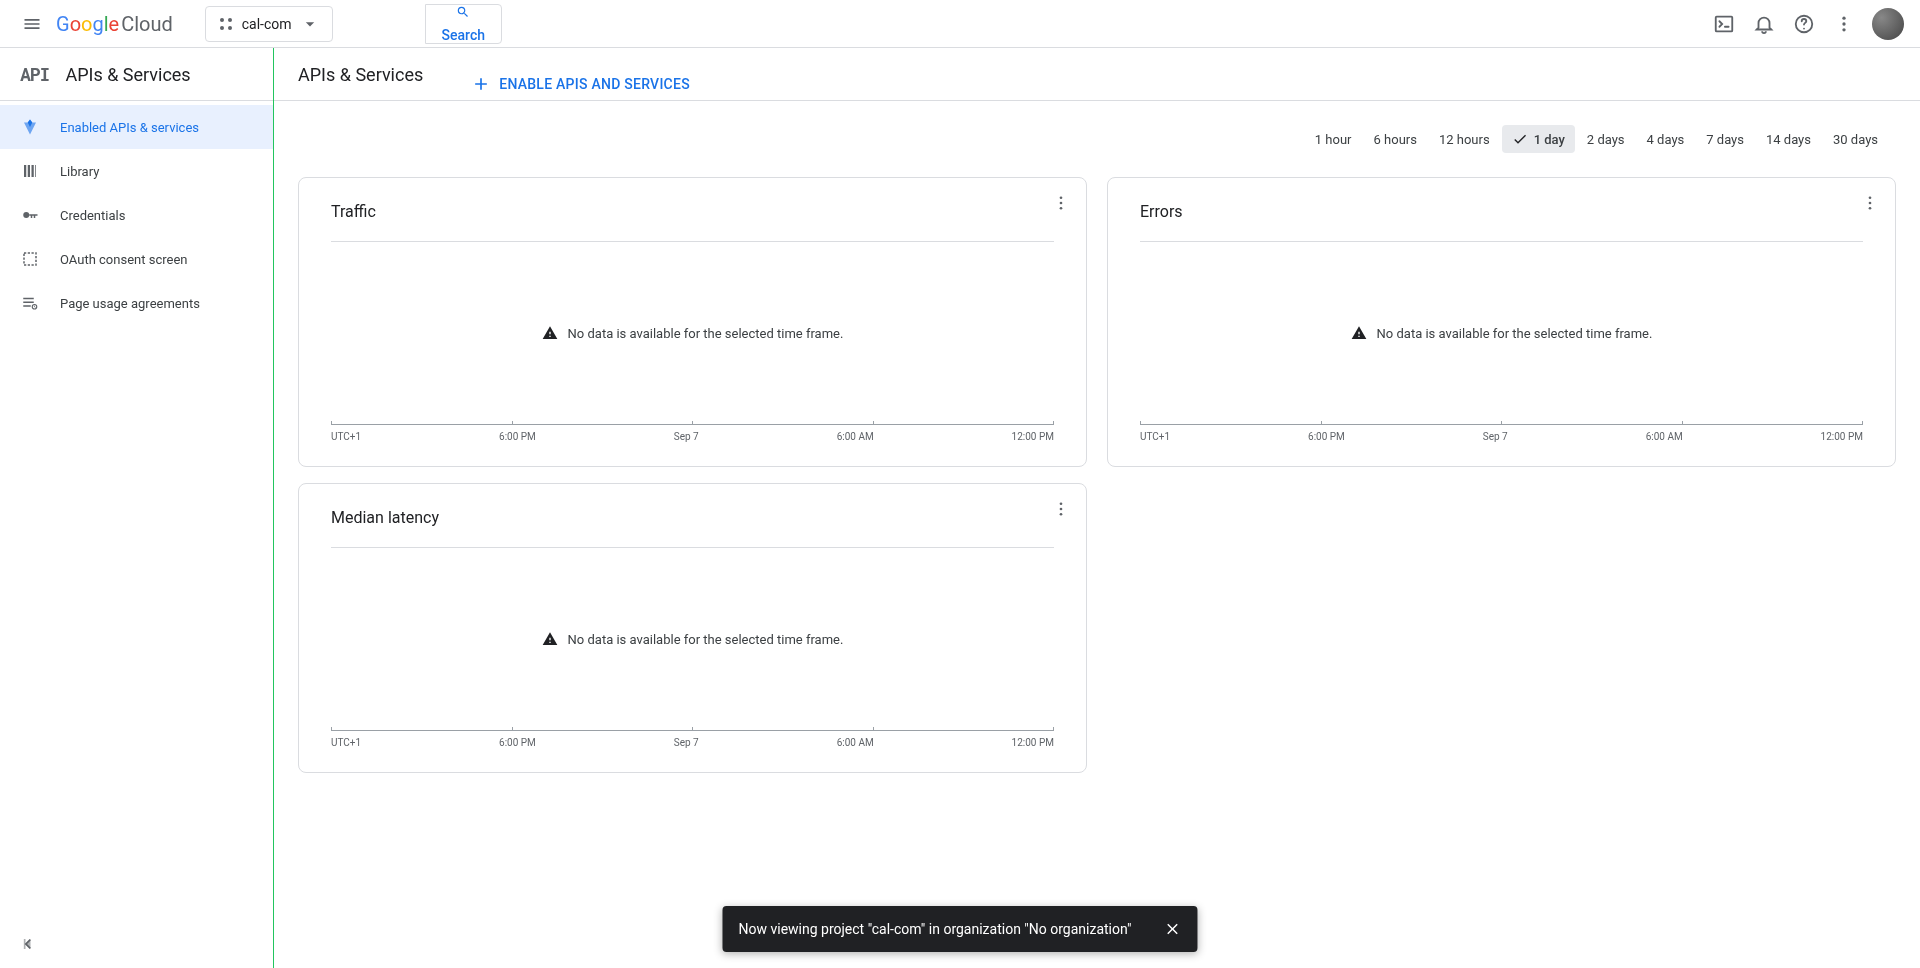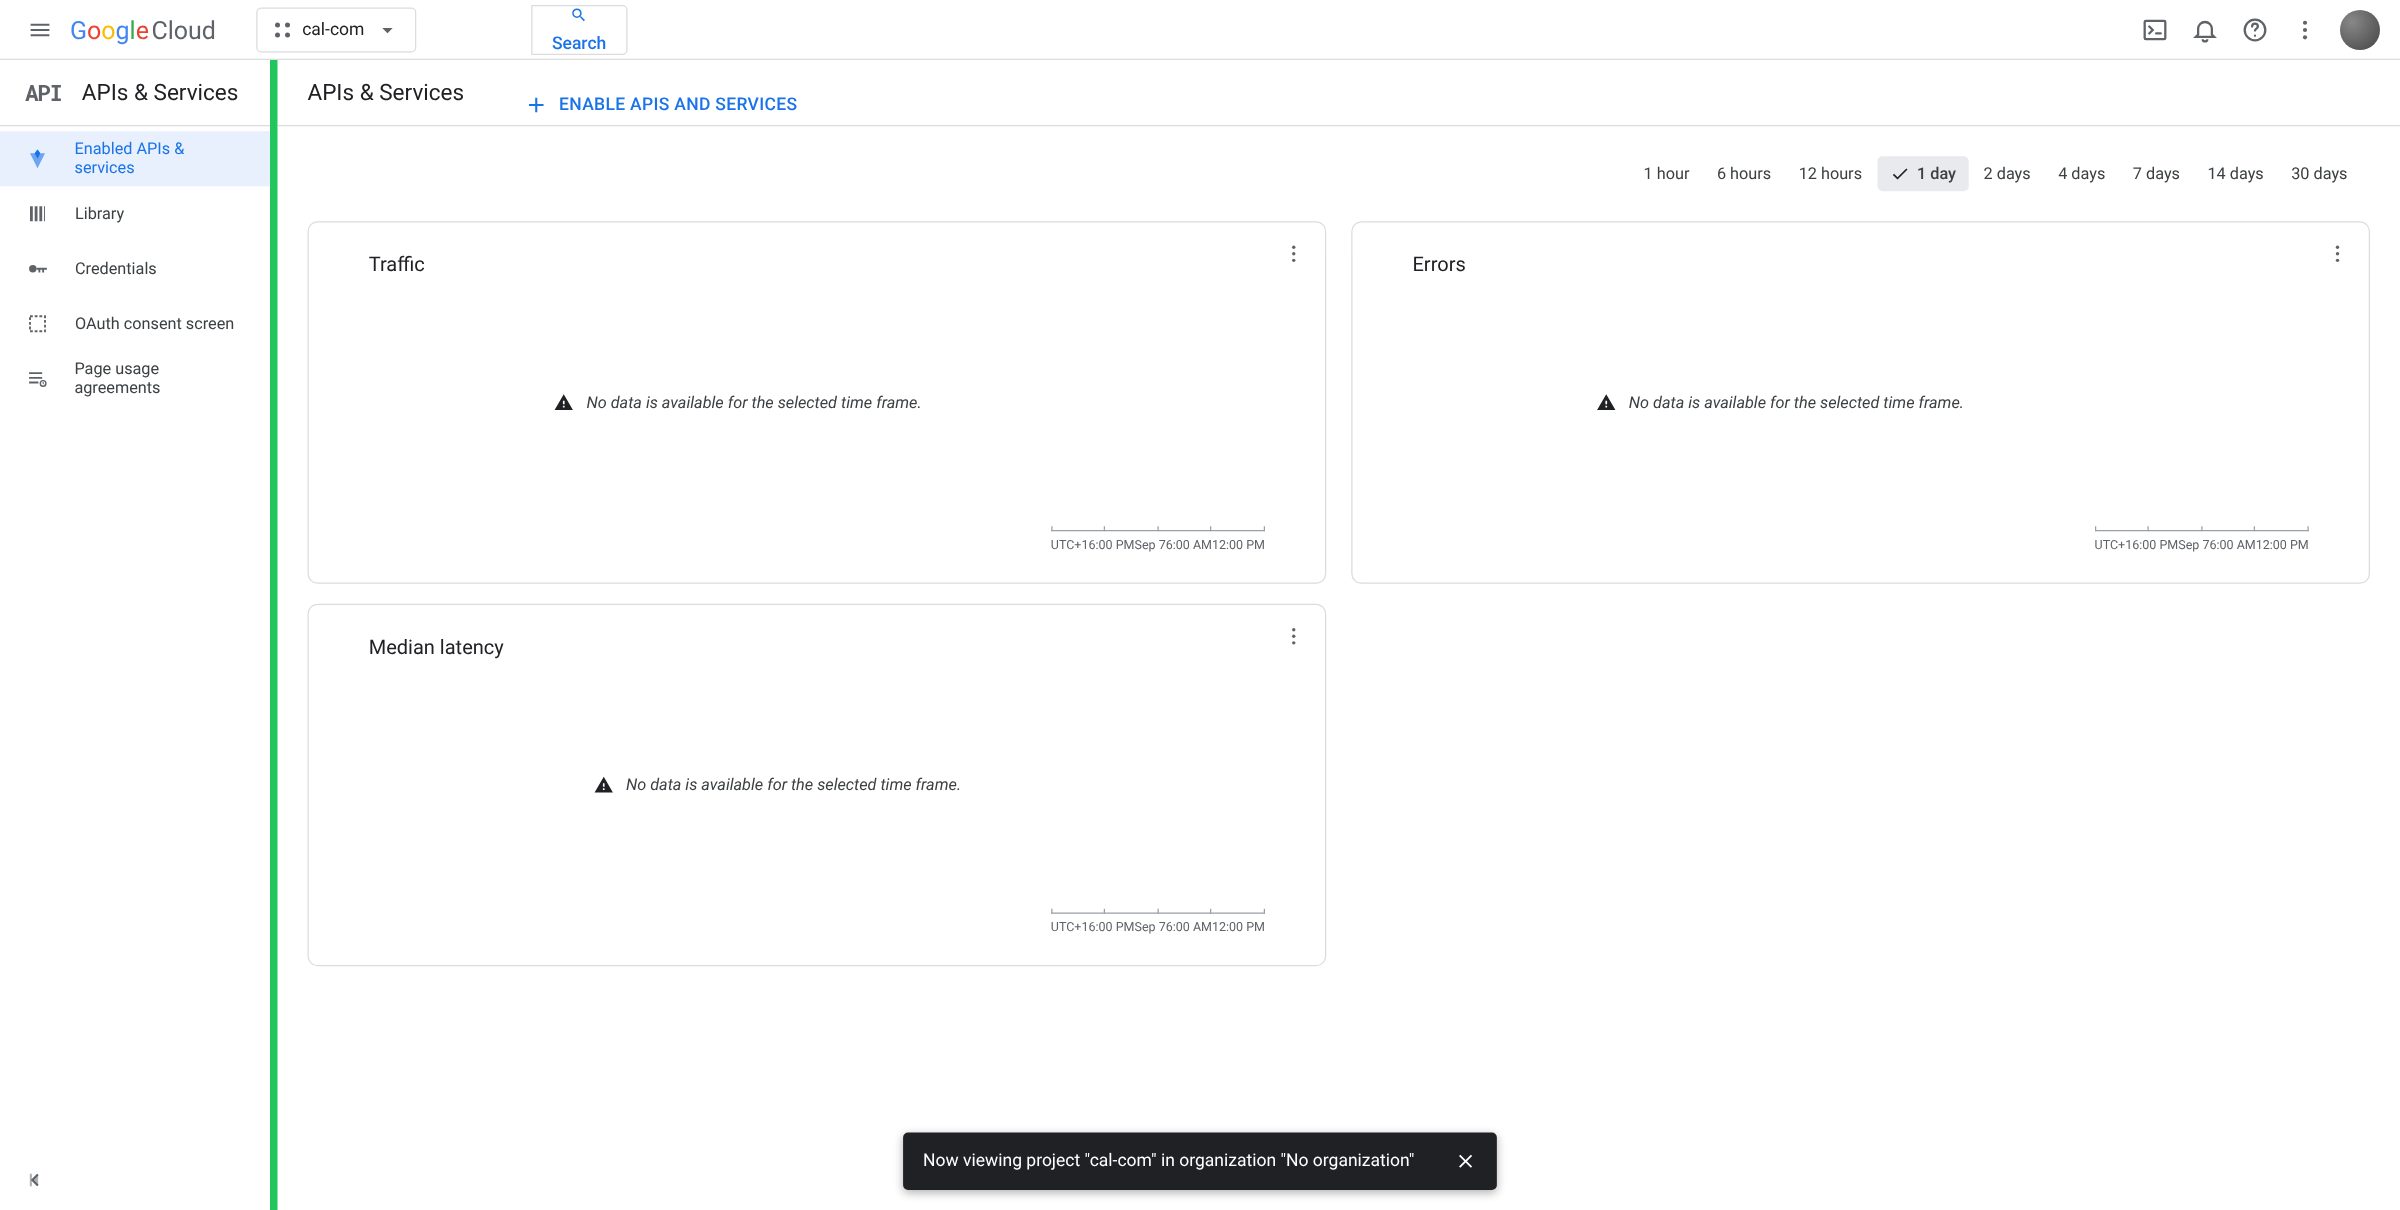--- a/index.html
+++ b/index.html
@@ -16,21 +16,21 @@
     .search-box { flex:1; background:#f1f3f4; border:1px solid #dadce0; border-right:none; border-radius: 4px 0 0 4px; display:flex; align-items:center; padding: 0 16px; color:#5f6368; font-size:15px;}
     .search-btn { background:#fff; border:1px solid #dadce0; border-radius: 0 4px 4px 0; padding: 0 16px; display:flex; align-items:center; gap:8px; color:#1a73e8; font-size:14px; font-weight:500; cursor:pointer;flex-direction:column;}
     .top-bar-spacer { flex: 1; }
     .top-icon-btn { width:40px; height:40px; display:flex; align-items:center; justify-content:center; cursor:pointer; color:#5f6368;}
     .avatar { width:32px; height:32px; border-radius:50%; background: radial-gradient(circle at 30% 30%, #888, #444); margin: 0 8px; cursor:pointer;}
 
     
     .main-layout { display:flex; height: calc(968px - 48px); }
     
     
-    .sidebar { width: 222px; border-right: 6px solid #22c55e; display:flex; flex-direction:column; position:relative; flex-shrink:0;}
+    .sidebar { width: 274px; border-right: 1px solid #22c55e; display:flex; flex-direction:column; position:relative; flex-shrink:0;}
     .sidebar-header { height: 53px; display:flex; align-items:center; padding: 0 20px; border-bottom: 1px solid #dadce0; gap: 16px;}
     .api-logo { font-weight:700; font-size: 18px; color:#5f6368; letter-spacing: -1px; font-family: 'Roboto Mono', monospace;}
     .sidebar-title { font-size: 18px; color:#202124; }
     .sidebar-nav { padding-top: 4px; }
     .nav-item { height: 44px; display:flex; align-items:center; padding: 0 20px; gap: 20px; font-size: 13px; color:#3c4043; cursor:pointer;}
     .nav-item.active { background:#e8f0fe; color:#1a73e8; }
     .nav-item .nav-icon { width: 20px; height:20px; display:flex; align-items:center; justify-content:center; color:#5f6368;}
     .nav-item.active .nav-icon { color:#1a73e8; }
     .sidebar-collapse { position:absolute; bottom: 12px; left: 16px; width:24px; height:24px; display:flex; align-items:center; justify-content:center; cursor:pointer; color:#5f6368;}
 
@@ -40,25 +40,25 @@
     .content-title { font-size: 18px; }
     .enable-btn { display:flex; align-items:center; gap:8px; color:#1a73e8; font-size:14px; font-weight:500; letter-spacing: .25px; cursor:pointer;margin-top:19px;}
     
     .content-body { flex:1; padding: 24px; overflow-y:auto; display:flex; flex-direction:column; gap:16px; position:relative;}
     
     .time-ranges { display:flex; justify-content:flex-end; gap: 2px; margin-bottom: 8px; padding-right: 8px;}
     .time-range { font-size: 13px; padding: 6px 10px; border-radius: 4px; cursor:pointer; color:#3c4043; display:flex; align-items:center; gap:6px;}
     .time-range.active { background:#e8eaed; font-weight:500;}
     
     .cards-row { display:flex; gap: 20px; }
-    .card { flex:1; border: 1px solid #dadce0; border-radius: 8px; padding: 24px 48px; display:flex; flex-direction:row; position:relative; min-height: 290px;}
+    .card { flex:1; border: 1px solid #dadce0; border-radius: 8px; padding: 24px 32px; display:flex; flex-direction:column; position:relative; min-height: 290px;}
     .card-title { font-size: 16px; margin-bottom: 12px; }
     .card-menu { position:absolute; top: 16px; right: 16px; cursor:pointer; color:#5f6368;}
     .card-divider { border-top: 1px solid #dadce0; margin: 8px 0 0 0; }
-    .chart-area { flex:1; display:flex; align-items:center; justify-content:center; position:relative;font-style:italic;}
+    .chart-area { flex:1; display:flex; align-items:center; justify-content:center; position:relative;}
     .no-data { display:flex; align-items:center; gap:10px; font-size: 13px; color:#3c4043;}
     .chart-axis { display:flex; justify-content:space-between; font-size: 10px; color:#5f6368; border-top: 1px solid #9aa0a6; padding-top: 6px; margin-top: auto; position:relative;}
     .chart-axis span { position:relative; }
     .chart-ticks { position:absolute; top:-4px; left:0; right:0; display:flex; justify-content:space-between;}
     .chart-ticks i { width:1px; height:4px; background:#9aa0a6; display:block;}
 
     
     .toast { position: fixed; bottom: 16px; left: 50%; transform: translateX(-50%); background: #202124; color:#fff; border-radius: 4px; padding: 14px 16px; display:flex; align-items:center; gap: 32px; font-size: 14px; box-shadow: 0 2px 8px rgba(0,0,0,.3);}
     .toast-close { cursor:pointer; display:flex;}
     

